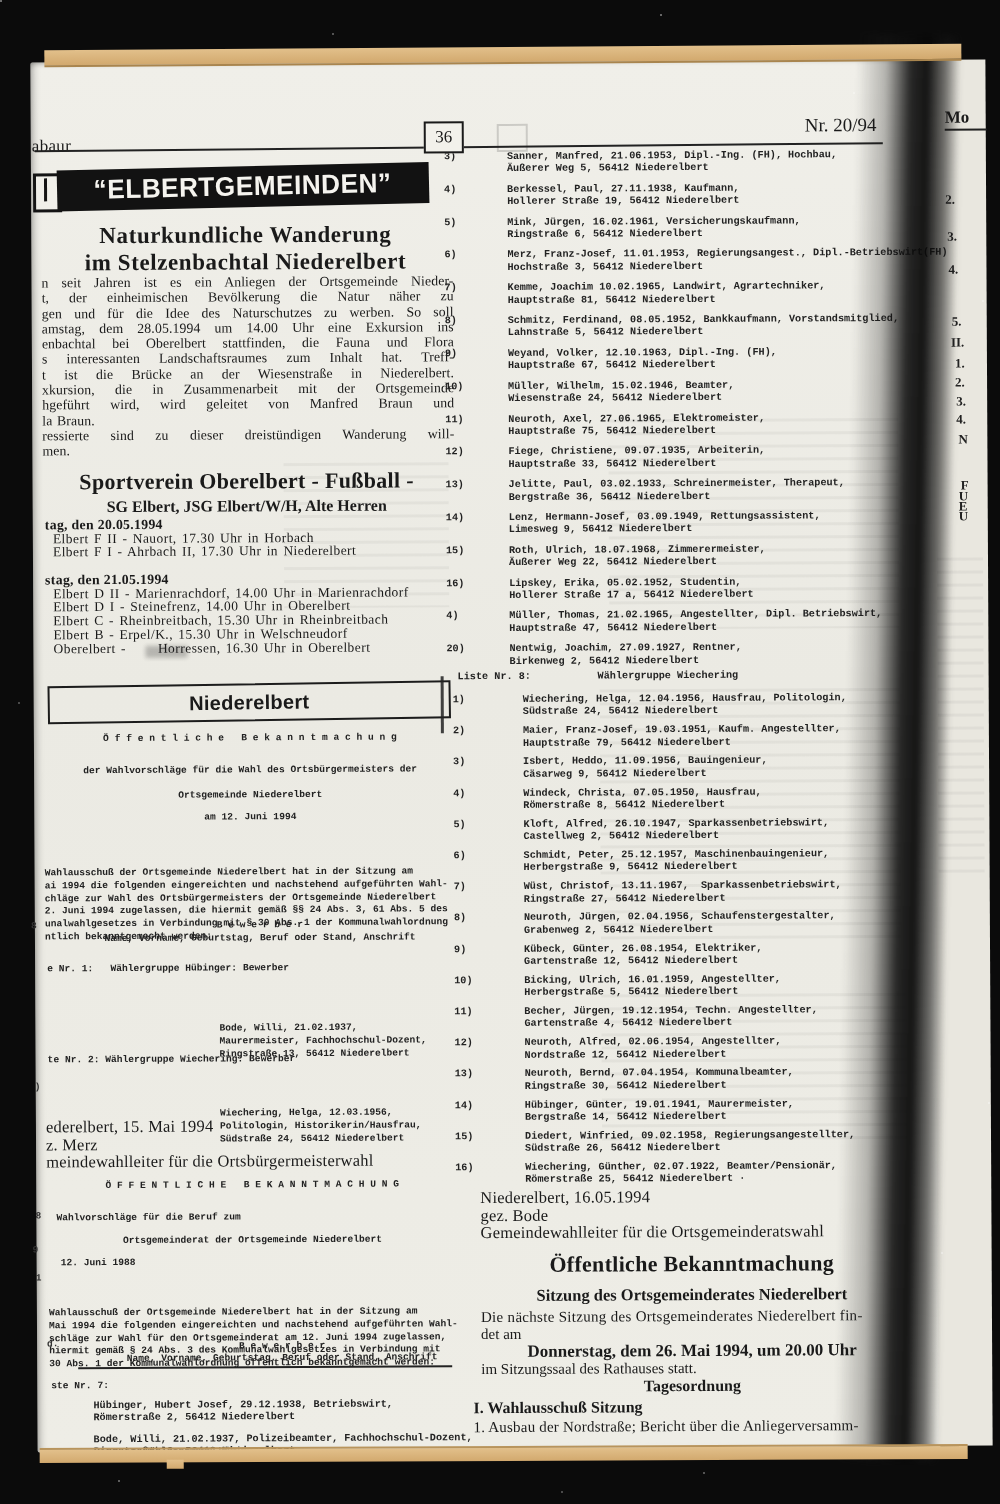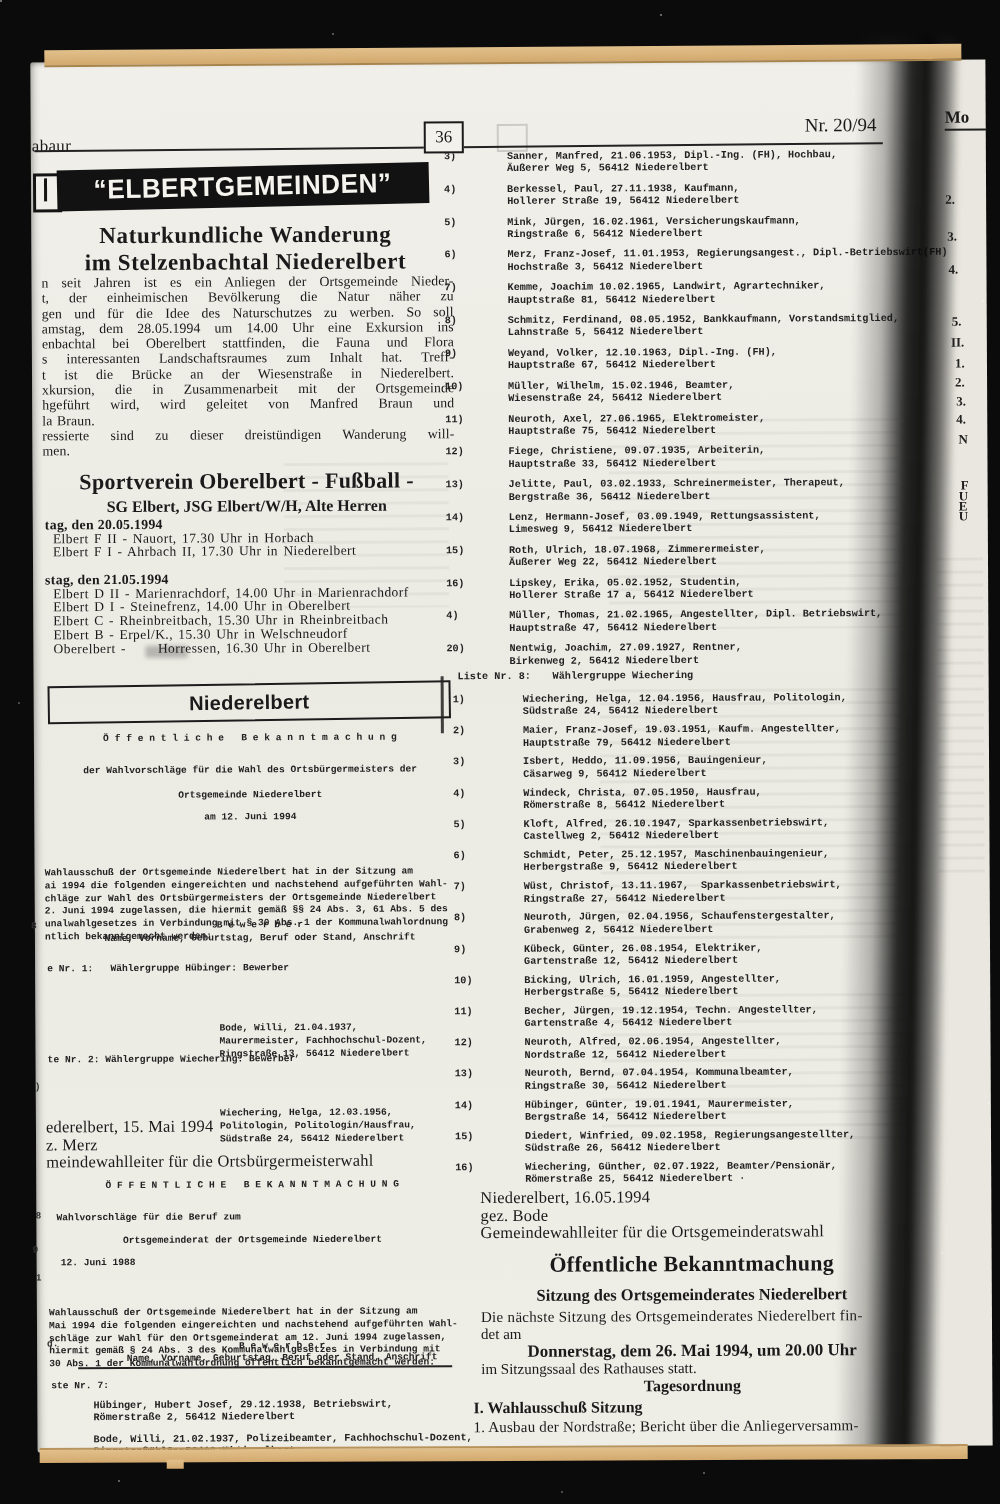--- a/index.html
+++ b/index.html
@@ -167,25 +167,25 @@
   <div class="tw tw-l tw-center" style="left:44px;top:788px;width:412px">Ortsgemeinde Niederelbert</div>
   <div class="tw tw-l tw-center" style="left:44px;top:810px;width:412px">am 12. Juni 1994</div>
   <div class="tw tw-l tw-block" style="left:44px;top:832px">
     
   <div>Wahlausschuß der Ortsgemeinde Niederelbert hat in der Sitzung am</div><div>ai 1994 die folgenden eingereichten und nachstehend aufgeführten Wahl-</div><div>chläge zur Wahl des Ortsbürgermeisters der Ortsgemeinde Niederelbert</div><div>2. Juni 1994 zugelassen, die hiermit gemäß §§ 24 Abs. 3, 61 Abs. 5 des</div><div>unalwahlgesetzes in Verbindung mit § 30 Abs. 1 der Kommunalwahlordnung</div><div>ntlich bekanntgemacht werden:</div></div>
   <div class="tw tw-l tw-center" style="left:44px;top:918px;width:430px">B e w e r b e r</div>
   <div class="tw tw-l tw-center" style="left:44px;top:931px;width:430px">Name, Vorname, Geburtstag, Beruf oder Stand, Anschrift</div>
   <div class="tw tw-l" style="left:46px;top:961px">e Nr. 1:   Wählergruppe Hübinger: Bewerber</div>
   <div class="tw tw-l tw-block" style="left:218px;top:988px">
     
-  <div>Bode, Willi, 21.04.1937,</div><div>Maurermeister, Fachhochschul-Dozent,</div><div>Ringstraße 13, 56412 Niederelbert</div></div>
+  <div>Bode, Willi, 21.02.1937,</div><div>Maurermeister, Fachhochschul-Dozent,</div><div>Ringstraße 13, 56412 Niederelbert</div></div>
   <div class="tw tw-l" style="left:46px;top:1052px">te Nr. 2: Wählergruppe Wiechering: Bewerber</div>
   <div class="tw tw-l tw-block" style="left:218px;top:1073px">
     
-  <div>Wiechering, Helga, 12.03.1956,</div><div>Politologin, Politologin/Hausfrau,</div><div>Südstraße 24, 56412 Niederelbert</div></div>
+  <div>Wiechering, Helga, 12.03.1956,</div><div>Politologin, Historikerin/Hausfrau,</div><div>Südstraße 24, 56412 Niederelbert</div></div>
 
   <div class="serif-block" style="left:44px;top:1116px">
     <div>ederelbert, 15. Mai 1994</div>
     <div>z. Merz</div>
     <div>meindewahlleiter für die Ortsbürgermeisterwahl</div>
   </div>
 
   <div class="tw tw-l tw-center" style="left:44px;top:1178px;width:412px">Ö F F E N T L I C H E   B E K A N N T M A C H U N G</div>
   <div class="tw tw-l" style="left:54px;top:1210px">Wahlvorschläge für die Beruf zum</div>
   <div class="tw tw-l tw-center" style="left:44px;top:1233px;width:412px">Ortsgemeinderat der Ortsgemeinde Niederelbert</div>
@@ -331,21 +331,21 @@
         <span class="n">20)</span>
         <span>
           <span class="l">Nentwig, Joachim, 27.09.1927, Rentner,</span>
           <span class="l">Birkenweg 2, 56412 Niederelbert</span>
         </span>
       </div>
     </div>
 
   <div class="ink-line" style="left:441px;top:676px;width:3px;height:57px;opacity:.85"></div>
   <div class="tw tw-r" style="left:458px;top:671px">Liste Nr. 8:</div>
-  <div class="tw tw-r" style="left:553px;top:671px">Wählergruppe Wiechering</div>
+  <div class="tw tw-r" style="left:598px;top:671px">Wählergruppe Wiechering</div>
   <div class="cand-list" style="left:453px;top:694px;gap:6.4px">
 
   <div class="cand-row" style="grid-template-columns:70px 1fr">
         <span class="n">1)</span>
         <span>
           <span class="l">Wiechering, Helga, 12.04.1956, Hausfrau, Politologin,</span>
           <span class="l">Südstraße 24, 56412 Niederelbert</span>
         </span>
       </div>
       <div class="cand-row" style="grid-template-columns:70px 1fr">

